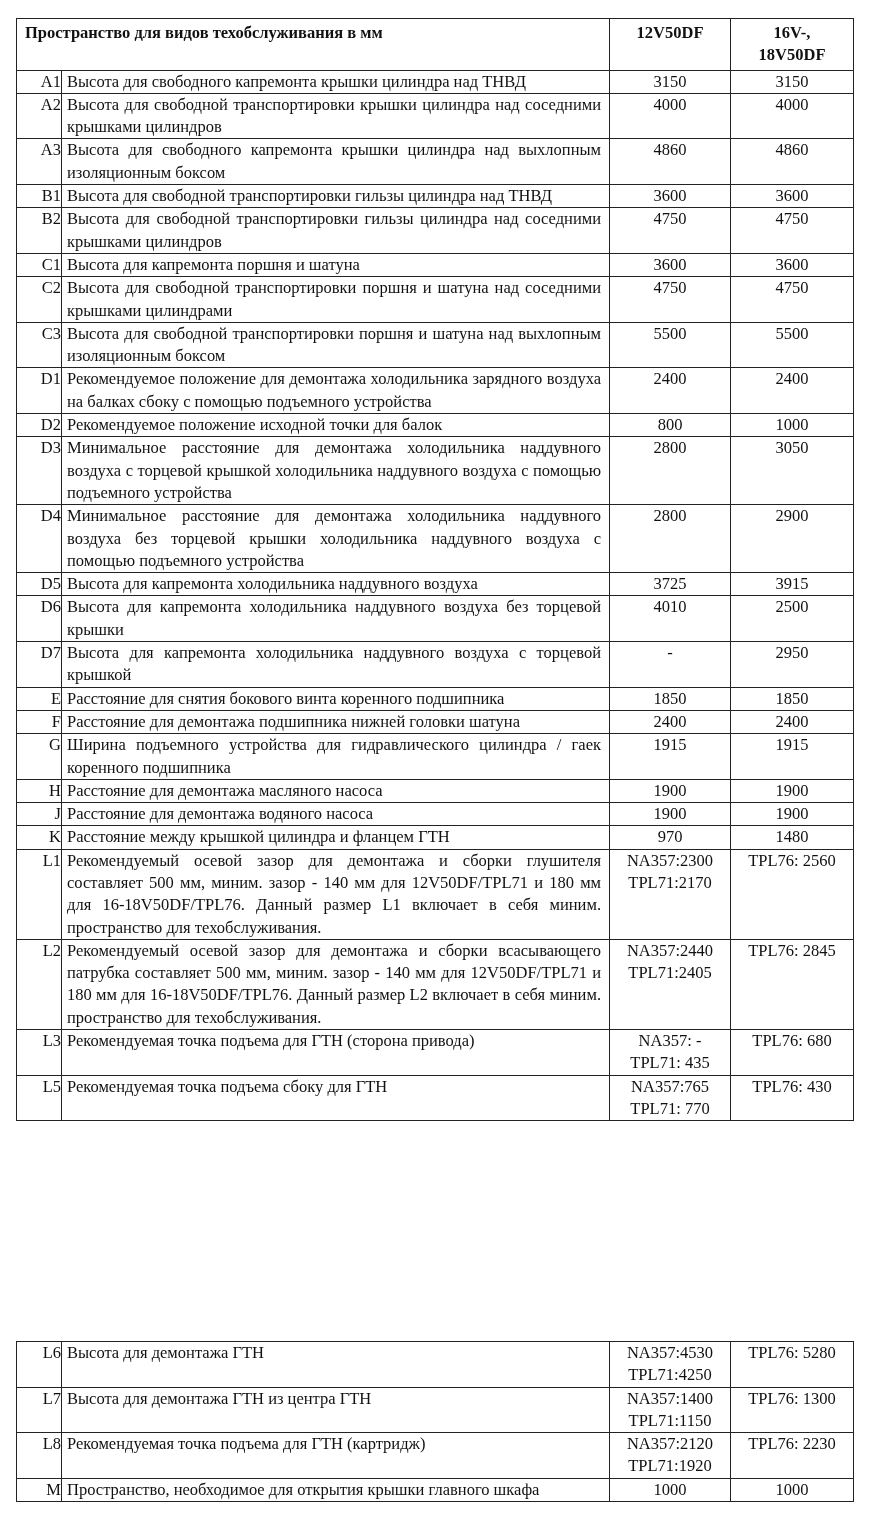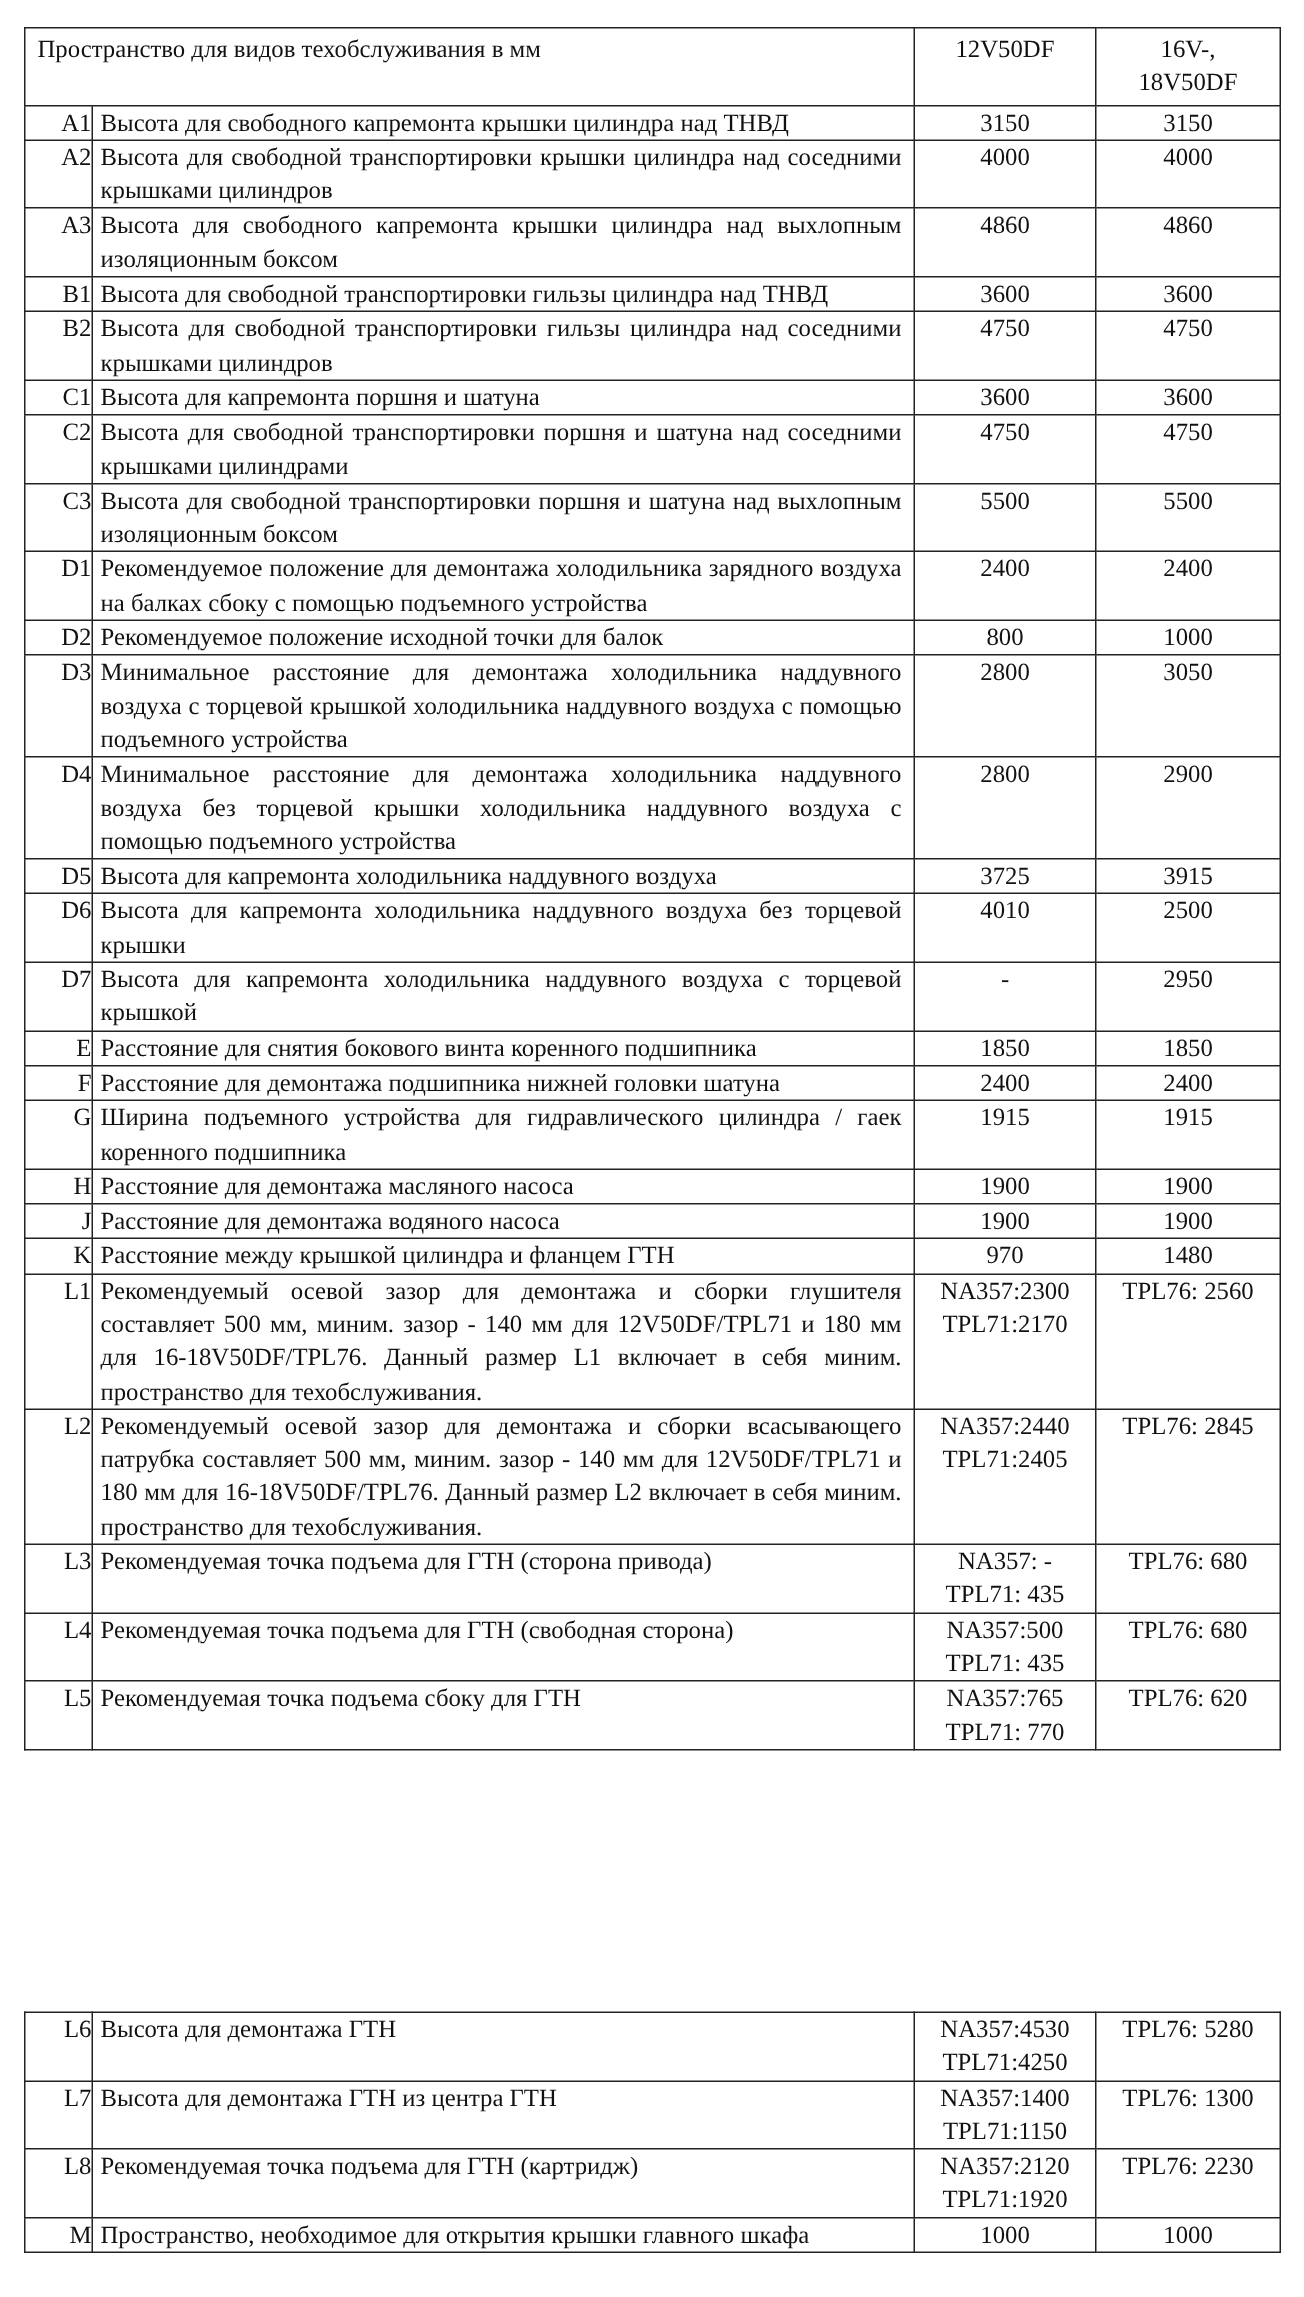--- a/index.html
+++ b/index.html
@@ -2,21 +2,21 @@
 <html><head>
 <meta charset="utf-8">
 <style>
   html, body { margin: 0; padding: 0; background: #ffffff; }
   body { width: 869px; height: 1531px; position: relative; overflow: hidden;
          font-family: "Liberation Serif", "DejaVu Serif", serif; color: #111; }
   table { border-collapse: collapse; position: absolute; left: 16px; width: 837px; table-layout: fixed; }
   #t1 { top: 18px; }
   #t2 { top: 1341px; }
   td, th { border: 1.5px solid #222; font-size: 16.5px; line-height: 22.3px; vertical-align: top; padding: 0 4px; }
-  th { font-weight: normal; text-align: left; padding: 3px 8px; height: 38px; }
+  th { font-weight: bold; text-align: left; padding: 3px 8px; height: 38px; }
   th.num { text-align: center; padding: 3px 2px; }
   td.code { width: 34px; text-align: right; padding-left: 8px; padding-right: 0; }
   td.desc { padding-left: 5px; padding-right: 8px; text-align: justify; }
   td.val { text-align: center; padding: 0 2px; white-space: pre-line; }
   col.c1 { width: 45px; }
   col.c2 { width: 548px; }
   col.c3 { width: 121px; }
   col.c4 { width: 123px; }
 </style>
 </head>
@@ -179,32 +179,25 @@
         <td class="val">TPL76: 2845</td>
       </tr>
       <tr>
         <td class="code">L3</td>
         <td class="desc">Рекомендуемая точка подъема для ГТН (сторона привода)</td>
         <td class="val">NA357: -
 TPL71: 435</td>
         <td class="val">TPL76: 680</td>
       </tr>
       <tr>
-        <td class="code">L4</td>
-        <td class="desc">Рекомендуемая точка подъема для ГТН (свободная сторона)</td>
-        <td class="val">NA357:500
-TPL71: 435</td>
-        <td class="val">TPL76: 680</td>
-      </tr>
-      <tr>
         <td class="code">L5</td>
         <td class="desc">Рекомендуемая точка подъема сбоку для ГТН</td>
         <td class="val">NA357:765
 TPL71: 770</td>
-        <td class="val">TPL76: 620</td>
+        <td class="val">TPL76: 430</td>
       </tr>
     </tbody>
 </table>
 
 <table id="t2">
   <colgroup>
       <col class="c1">
       <col class="c2">
       <col class="c3">
       <col class="c4">

